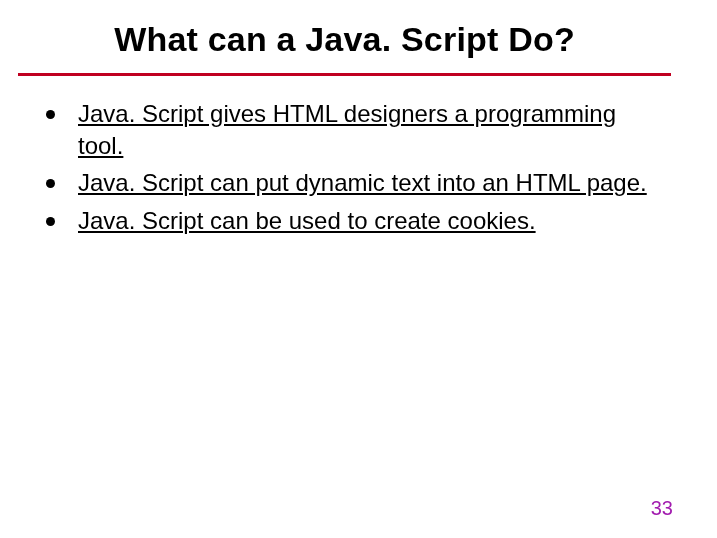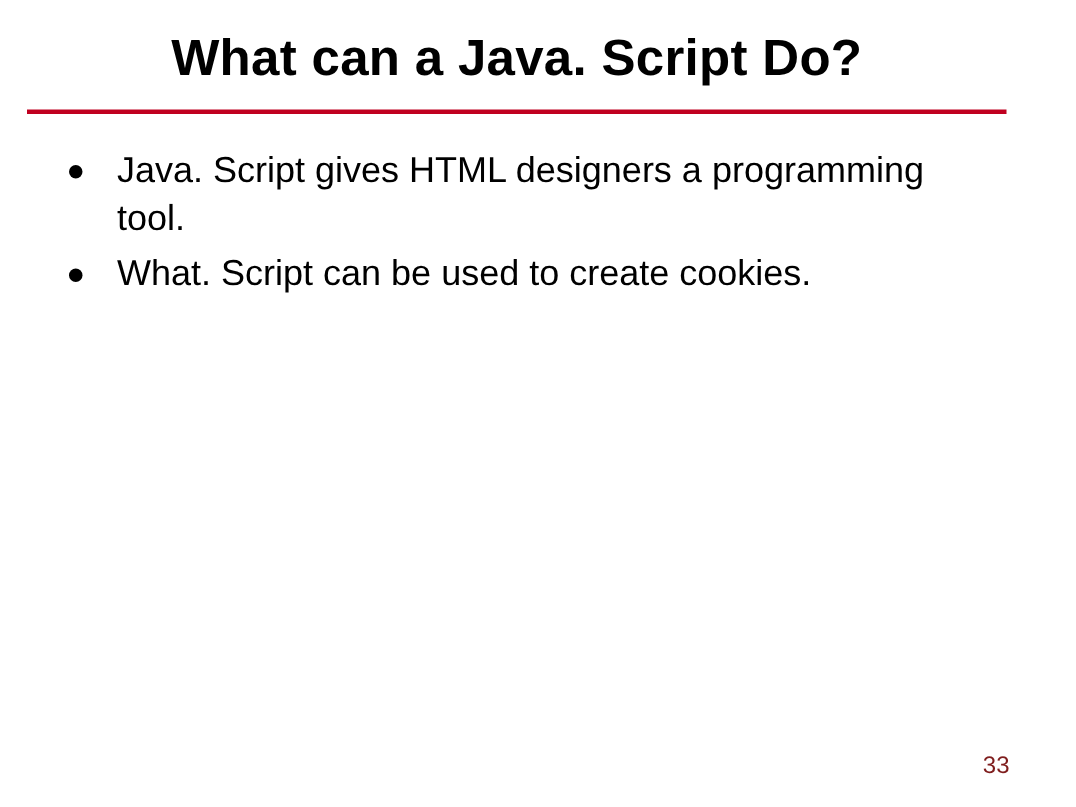--- a/index.html
+++ b/index.html
@@ -31,20 +31,21 @@
     border-top: 3px solid #c00020;
     margin: 0 18px 0 18px;
   }
   .content {
     padding: 22px 30px 0 42px;
   }
   ul.bullets {
     list-style: none;
     margin: 0;
     padding: 0;
+    text-decoration: underline;
   }
   ul.bullets > li {
     position: relative;
     padding-left: 36px;
     font-size: 24px;
     line-height: 1.32;
     margin: 0 0 6px 0;
   }
   ul.bullets > li::before {
     content: "";
@@ -53,35 +54,36 @@
     top: 0.48em;
     width: 9px;
     height: 9px;
     background: #000;
     border-radius: 50%;
   }
   .page-num {
     position: absolute;
     right: 16px;
     bottom: 18px;
-    font-size: 16px;
-    color: #7f1d1d;
+    font-size: 20px;
+    color: #a21caf;
   }
 </style>
 </head>
 <body>
 
 <div class="slide">
 
   <div class="title">What can a Java. Script Do?</div>
 
   <hr class="rule">
 
   <div class="content">
     <ul class="bullets">
       <li>Java. Script gives HTML designers a programming tool.</li>
-      <li>What. Script can be used to create cookies.</li>
+      <li>Java. Script can put dynamic text into an HTML page.</li>
+      <li>Java. Script can be used to create cookies.</li>
     </ul>
   </div>
 
   <div class="page-num">33</div>
 
 </div>
 
 </body></html>

